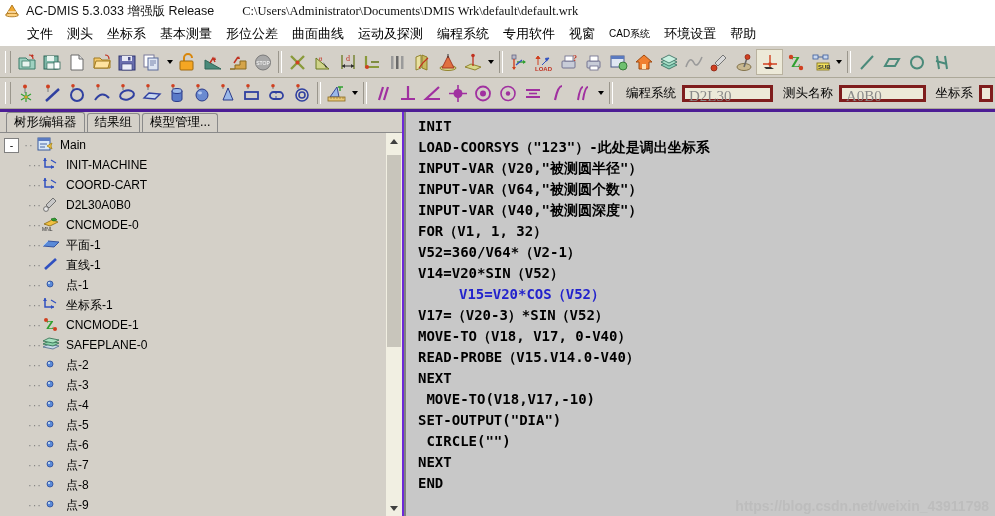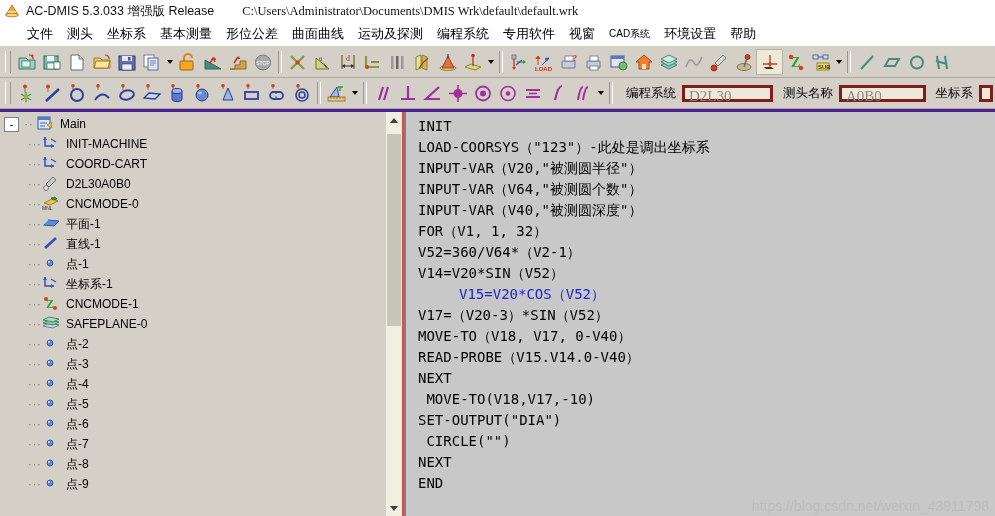--- a/index.html
+++ b/index.html
@@ -68,21 +68,21 @@
   .vscroll{width:16px;flex:none;background:#f1efe2;border-left:1px solid #d4d0c8;
            display:flex;flex-direction:column;}
   .vs-btn{height:16px;background:#f1efe2;display:flex;align-items:center;justify-content:center;}
   .vs-btn i{border-left:4px solid transparent;border-right:4px solid transparent;}
   .vs-up i{border-bottom:5px solid #404040;}
   .vs-dn i{border-top:5px solid #404040;}
   .vs-track{flex:1;position:relative;background:#f1efe2;}
   .vs-thumb{position:absolute;left:1px;right:1px;top:6px;height:192px;background:#c8c5bb;}
 
   
-  .code-pane{flex:1;background:#c8c8c8;border-left:2px solid #ef4444;position:relative;overflow:hidden;}
+  .code-pane{flex:1;background:#c8c8c8;border-left:2px solid #6d28d9;position:relative;overflow:hidden;font-weight:bold;}
   .code-inner{padding:4px 0 0 14px;}
   .cline{height:21px;line-height:21px;font-size:14px;color:#000;white-space:pre;
          font-family:"DejaVu Sans Mono","Liberation Mono",monospace;letter-spacing:0px;}
   .cline.sel{color:#2222cc;margin-left:41px;}
   .code-edge{position:absolute;left:0;top:0;bottom:0;width:2px;background:#808080;}
   .watermark{position:absolute;right:6px;bottom:2px;font-size:14px;color:#bdbdbd;
              font-family:"Liberation Sans",sans-serif;white-space:nowrap;}
 
   svg{display:block;}
 </style>
@@ -541,20 +541,25 @@
     <span class="tb-label">测头名称</span>
     <span class="tb-input" style="width:95px">A0B0</span>
 
     <span class="tb-label">坐标系</span>
     <span class="tb-input" style="width:14px"></span>
   </div>
 
   <div class="main">
 
     <div class="left-pane">
+      <div class="tabstrip">
+        <div class="tab active">树形编辑器</div>
+        <div class="tab">结果组</div>
+        <div class="tab">模型管理...</div>
+      </div>
 
       <div class="tree-wrap">
         <div class="tree">
 
           <div class="tree-row">
             <span class="expander">-</span>
             <span class="dots">··</span>
             <span class="tico">
               <svg width="18" height="16" viewBox="0 0 18 16">
                 <rect x="2" y="2" width="12" height="12" fill="#d8e8f8" stroke="#3a5a9a" stroke-width="1"></rect>

